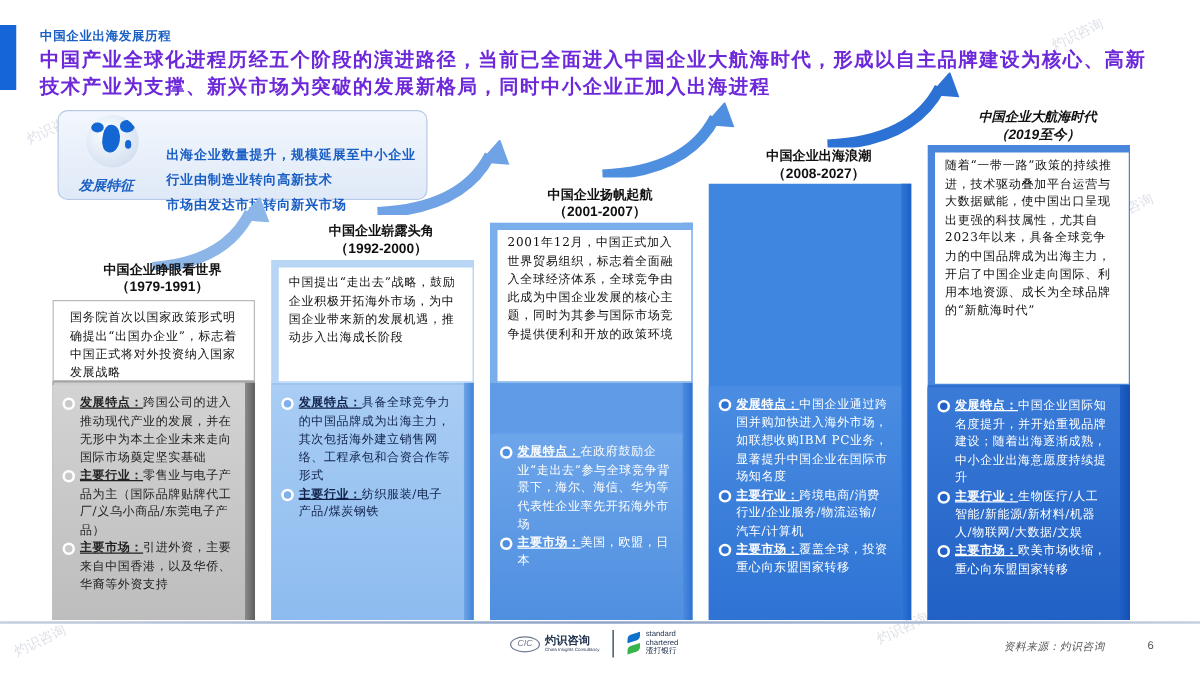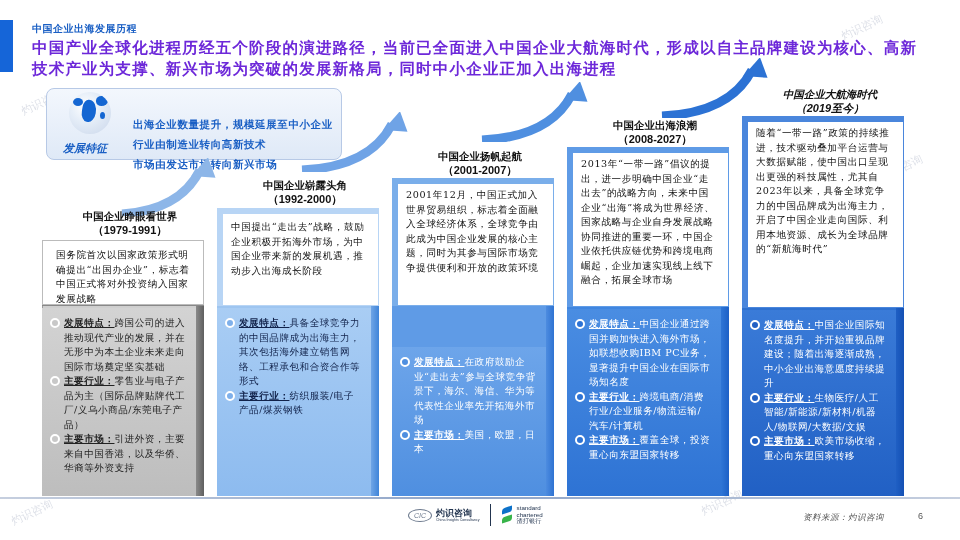--- a/index.html
+++ b/index.html
@@ -181,21 +181,20 @@
   <div class="top" style="top:0;height:128px;padding-top:10px;">2001年12月，中国正式加入世界贸易组织，标志着全面融入全球经济体系，全球竞争由此成为中国企业发展的核心主题，同时为其参与国际市场竞争提供便利和开放的政策环境</div>
   <div class="bottom" style="top:130px;bottom:0;right:8px;">
     <div class="bullet"><span class="dot"></span><span class="lbl">发展特点：</span><span>在政府鼓励企业“走出去”参与全球竞争背景下，海尔、海信、华为等代表性企业率先开拓海外市场</span></div>
     <div class="bullet"><span class="dot"></span><span class="lbl">主要市场：</span><span>美国，欧盟，日本</span></div>
   </div>
 </div>
 
 <div class="col c4" style="left:567px;top:147px;height:349px;">
   <div class="frame"></div>
   <div class="side"></div>
-  <div class="top" style="top:0;height:160px;padding-top:10px;">2013年“一带一路”倡议的提出，进一步明确中国企业“走出去”的战略方向，未来中国企业“出海”将成为世界经济、国家战略与企业自身发展战略协同推进的重要一环，中国企业依托供应链优势和跨境电商崛起，企业加速实现线上线下融合，拓展全球市场</div>
   <div class="bottom" style="top:162px;bottom:0;right:8px;">
     <div class="bullet"><span class="dot"></span><span class="lbl">发展特点：</span><span>中国企业通过跨国并购加快进入海外市场，如联想收购IBM PC业务，显著提升中国企业在国际市场知名度</span></div>
     <div class="bullet"><span class="dot"></span><span class="lbl">主要行业：</span><span>跨境电商/消费行业/企业服务/物流运输/汽车/计算机</span></div>
     <div class="bullet"><span class="dot"></span><span class="lbl">主要市场：</span><span>覆盖全球，投资重心向东盟国家转移</span></div>
   </div>
 </div>
 
 <div class="col c5" style="left:742px;top:116px;height:380px;">
   <div class="frame"></div>
   <div class="side"></div>

